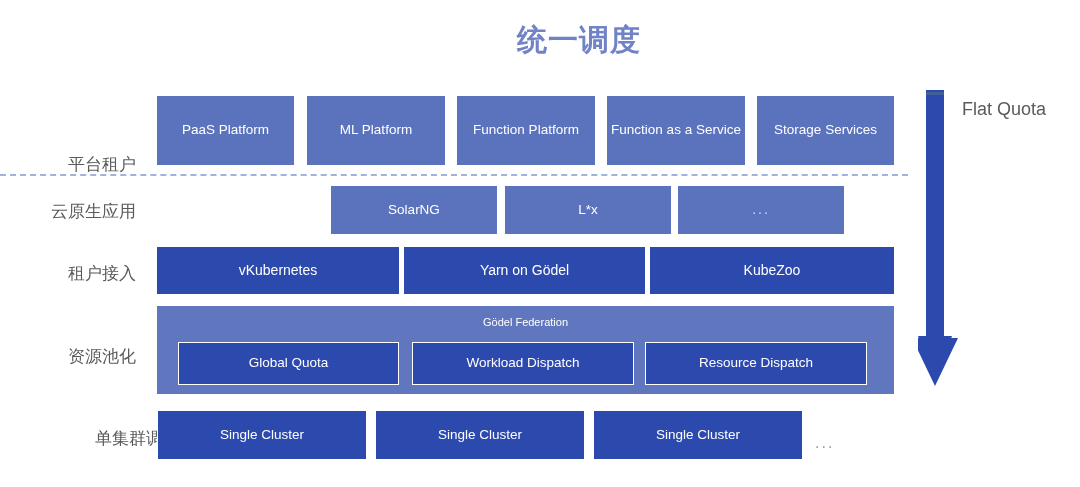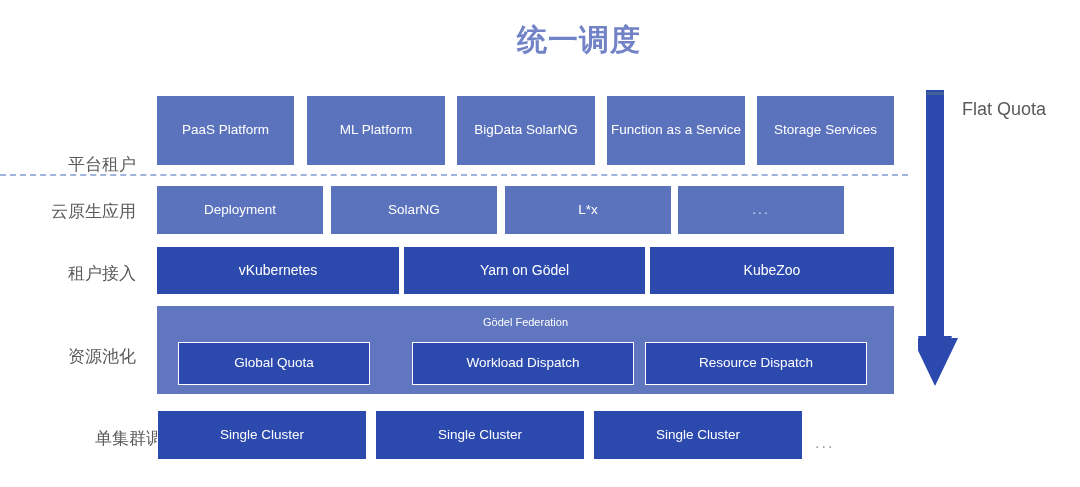--- a/index.html
+++ b/index.html
@@ -122,44 +122,43 @@
 <div id="canvas">
 
   <div class="title">统一调度</div>
 
   <div class="divider"></div>
 
   <div class="lbl" style="top:122px;margin-top:31px;">平台租户</div>
 
   <div class="box medium" style="left:156px;  top:95px;  width:139px; height:71px;">PaaS Platform</div>
   <div class="box medium" style="left:306px;  top:95px;  width:140px; height:71px;">ML Platform</div>
-  <div class="box medium" style="left:456px;  top:95px;  width:140px; height:71px;">BigData SolarNG</div>
+  <div class="box medium" style="left:456px;  top:95px;  width:140px; height:71px;">Function Platform</div>
   <div class="box medium" style="left:606px;  top:95px;  width:140px; height:71px;">Function as a Service</div>
   <div class="box medium" style="left:756px;  top:95px;  width:139px; height:71px;">Storage Services</div>
 
   <div class="lbl" style="top:200px;">云原生应用</div>
 
-  <div class="box medium" style="left:156px; top:185px; width:168px; height:50px;">Deployment</div>
   <div class="box medium" style="left:330px; top:185px; width:168px; height:50px;">SolarNG</div>
   <div class="box medium" style="left:504px; top:185px; width:168px; height:50px;">L*x</div>
   <div class="box medium dots-in-box" style="left:677px; top:185px; width:168px; height:50px;">...</div>
 
   <div class="lbl" style="top:262px;">租户接入</div>
 
   <div class="box dark txt-lg" style="left:156px; top:246px; width:244px; height:49px;">vKubernetes</div>
   <div class="box dark txt-lg" style="left:403px; top:246px; width:243px; height:49px;">Yarn on Gödel</div>
   <div class="box dark txt-lg" style="left:649px; top:246px; width:246px; height:49px;">KubeZoo</div>
 
   <div class="lbl" style="top:345px;">资源池化</div>
 
   <div class="federation" style="left:156px; top:305px; width:739px; height:90px;">
     <div class="federation-title">Gödel Federation</div>
   </div>
 
-  <div class="box dark" style="left:178px; top:342px; width:192px; height:43px;">Global Quota</div>
+  <div class="box dark" style="left:178px; top:342px; width:221px; height:43px;">Global Quota</div>
   <div class="box dark" style="left:412px; top:342px; width:222px; height:43px;">Workload Dispatch</div>
   <div class="box dark" style="left:645px; top:342px; width:222px; height:43px;">Resource Dispatch</div>
 
   <div class="lbl" style="top:427px;padding-left:44px;">单集群调度</div>
 
   <div class="box dark" style="left:157px; top:410px; width:210px; height:50px;">Single Cluster</div>
   <div class="box dark" style="left:375px; top:410px; width:210px; height:50px;">Single Cluster</div>
   <div class="box dark" style="left:593px; top:410px; width:210px; height:50px;">Single Cluster</div>
 
   <div class="ellipsis" style="left:815px; top:434px;">...</div>

